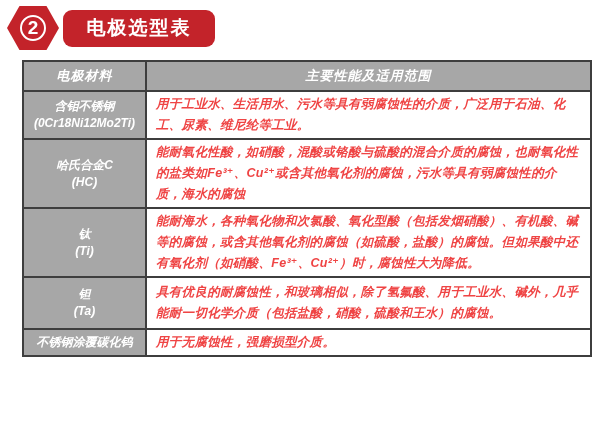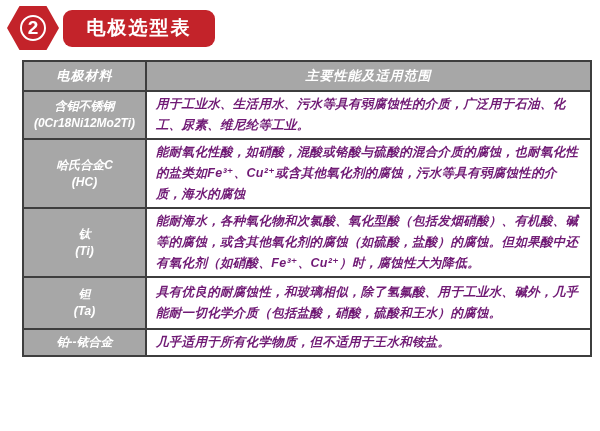--- a/index.html
+++ b/index.html
@@ -96,21 +96,21 @@
     background: #a7a7a7;
     color: #ffffff;
     font-size: 12px;
     font-weight: bold;
     text-align: center;
     line-height: 17px;
     padding: 2px 2px;
   }
   td.desc {
     background: #ffffff;
-    color: #701a75;
+    color: #ef4444;
     font-size: 12.5px;
     font-weight: 600;
     line-height: 21px;
     padding: 2px 10px 2px 9px;
     text-align: left;
     letter-spacing: 0.3px;
   }
   tr.r1 { height: 47px; }
   tr.r2 { height: 46px; }
   tr.r3 { height: 65px; }
@@ -162,22 +162,22 @@
       </td>
       <td class="desc">能耐海水，各种氧化物和次氯酸、氧化型酸（包括发烟硝酸）、有机酸、碱等的腐蚀，或含其他氧化剂的腐蚀（如硫酸，盐酸）的腐蚀。但如果酸中还有氧化剂（如硝酸、Fe³⁺、Cu²⁺）时，腐蚀性大为降低。</td>
     </tr>
     <tr class="r5">
       <td class="mat">
         <div>钽</div>
         <div>(Ta)</div>
       </td>
       <td class="desc">具有优良的耐腐蚀性，和玻璃相似，除了氢氟酸、用于工业水、碱外，几乎能耐一切化学介质（包括盐酸，硝酸，硫酸和王水）的腐蚀。</td>
     </tr>
-    <tr class="r7">
+    <tr class="r6">
       <td class="mat">
-        <div>铂--铱合金</div>
+        <div>不锈钢涂覆碳化钨</div>
       </td>
-      <td class="desc">几乎适用于所有化学物质，但不适用于王水和铵盐。</td>
+      <td class="desc">用于无腐蚀性，强磨损型介质。</td>
     </tr>
   </tbody>
     </table>
 
 </div>
 
 </body></html>

